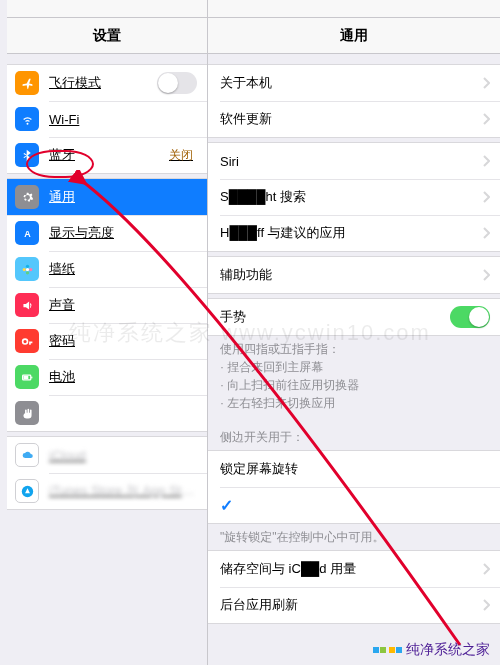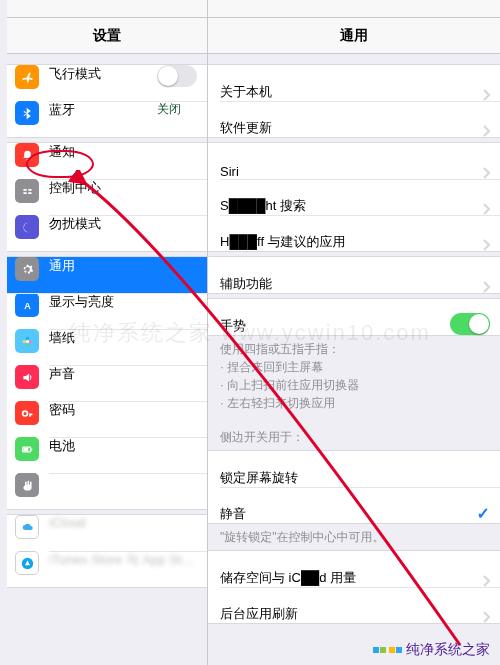--- a/index.html
+++ b/index.html
@@ -5,39 +5,39 @@
   * { box-sizing: border-box; margin: 0; padding: 0; -webkit-font-smoothing: antialiased; }
   body { font-family: -apple-system, "Helvetica Neue", Arial, sans-serif; background:#efeef4; width:500px; height:665px; overflow:hidden; position:relative; font-size:13px; color:#000; }
   .wrap { display:flex; width:500px; height:665px; }
   .col-left { width:208px; border-right:1px solid #c8c7cc; display:flex; flex-direction:column; background:#efeef4;padding-left:7px; }
   .col-right { flex:1; display:flex; flex-direction:column; background:#efeef4; min-width:0; }
   .statusbar { height:18px; background:#f8f8f8; border-bottom:1px solid #c8c7cc; display:flex; align-items:center; justify-content:center; font-size:10px; color:#8a8a8e; }
   .navbar { height:36px; background:#f8f8f8; border-bottom:1px solid #c8c7cc; display:flex; align-items:center; justify-content:center; font-weight:600; font-size:14px; }
   .scroll { flex:1; overflow:hidden; }
   .group { margin-top:4px; background:#fff; border-top:1px solid #d9d8dc; border-bottom:1px solid #d9d8dc; }
   .group.first { margin-top:10px; }
-  .row { display:flex; height:36px; padding:0 10px 0 8px; position:relative; }
+  .row { display:flex; align-items:center; height:36px; padding:0 10px 0 8px; position:relative;text-decoration:underline; }
   .row + .row::before { content:""; position:absolute; left:42px; right:0; top:0; height:1px; background:#e5e4e8; }
   .row-icon { width:24px; height:24px; border-radius:5px; display:flex; align-items:center; justify-content:center; margin-right:10px; flex-shrink:0; }
   .row-icon svg { width:13px; height:13px; fill:#fff; }
   .row-label { flex:1; font-size:13px; white-space:nowrap; overflow:hidden; text-overflow:ellipsis; }
-  .row-value { color:#14532d; font-size:12px; margin-right:16px; }
+  .row-value { color:#a16207; font-size:12px; margin-right:4px; }
   .chev { width:8px; height:12px; opacity:.35; flex-shrink:0; }
   .chev svg { width:8px; height:12px; fill:none; stroke:#8e8e93; stroke-width:2; }
   .row.sel { background:#0f7dff; color:#fff; }
   .row.sel .row-label { color:#fff; }
   .row.sel + .row::before { left:0; }
   .row.sel::before { display:none; }
   
   .toggle { width:40px; height:22px; border-radius:11px; background:#e5e4e8; position:relative; }
   .toggle.on { background:#4cd964; }
   .toggle .knob { position:absolute; width:20px; height:20px; background:#fff; border-radius:50%; top:1px; left:1px; box-shadow:0 1px 2px rgba(0,0,0,.3); }
   .toggle.on .knob { left:auto; right:1px; }
   
-  .r-row { display:flex; align-items:flex-end; height:36px; padding:0 10px 0 12px; position:relative; }
+  .r-row { display:flex; align-items:center; height:36px; padding:0 10px 0 12px; position:relative; }
   .r-row + .r-row::before { content:""; position:absolute; left:12px; right:0; top:0; height:1px; background:#e5e4e8; }
   .footnote { font-size:12px; color:#8e8e93; padding:4px 12px 0 12px; line-height:1.5; }
   .check { color:#0f7dff; font-size:16px; font-weight:600; }
   
   .circle-highlight { position:absolute; border:2px solid #e1002c; border-radius:50%/60%; pointer-events:none; z-index:50; }
   
   .arrow-svg { position:absolute; z-index:49; pointer-events:none; }
   
   .watermark { position:absolute; top:50%; left:50%; transform:translate(-50%,-50%); font-size:22px; color:rgba(0,0,0,0.08); font-weight:400; letter-spacing:2px; pointer-events:none; z-index:60; white-space:nowrap; }
   .bottom-mark { position:absolute; right:10px; bottom:6px; color:#4c1d95; font-size:14px; z-index:61; display:flex; align-items:center; gap:4px; }
@@ -63,51 +63,34 @@
               </svg>
             </span>
             <span class="row-label">飞行模式</span>
             <span class="toggle">
               <span class="knob"></span>
             </span>
           </div>
           <div class="row">
             <span class="row-icon" style="background:#0f7dff">
               <svg viewBox="0 0 16 16">
+                <path d="M8 12a1.2 1.2 0 100 2.4A1.2 1.2 0 008 12zm-3-2.3a5 5 0 016 0l-1 1.2a3.3 3.3 0 00-4 0zm-2.3-2.4a8.3 8.3 0 0110.6 0l-1 1.2a6.6 6.6 0 00-8.5 0z"></path>
+              </svg>
+            </span>
+            <span class="row-label">Wi-Fi</span>
+            <span class="row-value blurred"></span>
+          </div>
+          <div class="row">
+            <span class="row-icon" style="background:#0f7dff">
+              <svg viewBox="0 0 16 16">
                 <path d="M7 1l5 4-4 3 4 3-5 4V9L4 11l-1-1 4-2-4-2 1-1 3 2z"></path>
               </svg>
             </span>
             <span class="row-label">蓝牙</span>
             <span class="row-value">关闭</span>
-          </div>
-        </div>
-        <div class="group">
-          <div class="row">
-            <span class="row-icon" style="background:#ff3b30">
-              <svg viewBox="0 0 16 16">
-                <path d="M8 2a4 4 0 00-4 4v3l-1 2h10l-1-2V6a4 4 0 00-4-4zm0 12a2 2 0 002-1H6a2 2 0 002 1z"></path>
-              </svg>
-            </span>
-            <span class="row-label">通知</span>
-          </div>
-          <div class="row">
-            <span class="row-icon" style="background:#8e8e93">
-              <svg viewBox="0 0 16 16">
-                <path d="M3 5h4v2H3zm6 0h4v2H9zM3 9h4v2H3zm6 0h4v2H9z"></path>
-              </svg>
-            </span>
-            <span class="row-label">控制中心</span>
-          </div>
-          <div class="row">
-            <span class="row-icon" style="background:#5856d6">
-              <svg viewBox="0 0 16 16">
-                <path d="M9 2a6 6 0 000 12 6 6 0 01-4-10 6 6 0 014-2z"></path>
-              </svg>
-            </span>
-            <span class="row-label">勿扰模式</span>
           </div>
         </div>
         <div class="group">
           <div class="row sel">
             <span class="row-icon" style="background:#8e8e93">
               <svg viewBox="0 0 16 16">
                 <path d="M8 5a3 3 0 100 6 3 3 0 000-6zm6 3l1 2-2 1-1-1a5 5 0 01-1 1l0 2-2 0-1-2a5 5 0 01-1 0l-2 1-1-2 1-1a5 5 0 010-1l-2-1 1-2 2 0a5 5 0 011-1l0-2 2 0 1 2a5 5 0 011 0l2-1 1 2-1 1a5 5 0 010 1z"></path>
               </svg>
             </span>
             <span class="row-label">通用</span>
@@ -243,21 +226,20 @@
             </span>
           </div>
         </div>
         <div class="footnote">使用四指或五指手指：<br>· 捏合来回到主屏幕<br>· 向上扫扫前往应用切换器<br>· 左右轻扫来切换应用</div>
         <div class="footnote" style="margin-top: 12px;">侧边开关用于：</div>
         <div class="group">
           <div class="r-row">
             <span class="row-label">锁定屏幕旋转</span>
           </div>
           <div class="r-row">
-            <span class="row-label">静音</span>
             <span class="check">✓</span>
           </div>
         </div>
         <div class="footnote">"旋转锁定"在控制中心中可用。</div>
         <div class="group">
           <div class="r-row">
             <span class="row-label">储存空间与 iC██d 用量</span>
             <span class="chev"><svg viewBox="0 0 8 12">
                 <path d="M2 1l5 5-5 5"></path>
               </svg></span>

